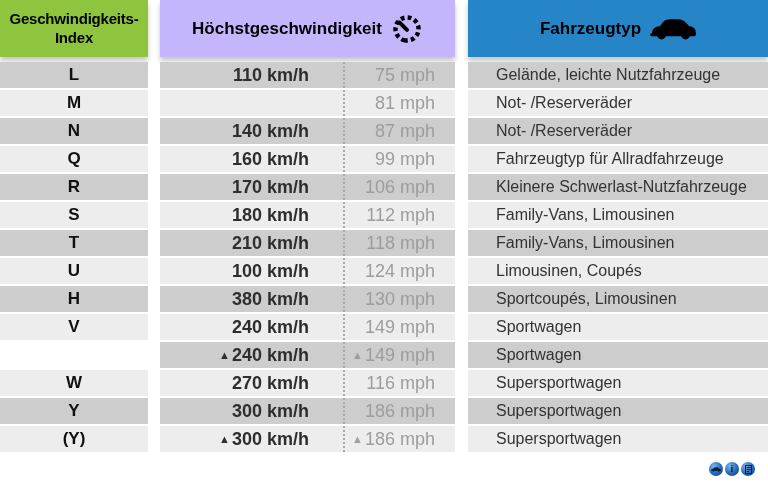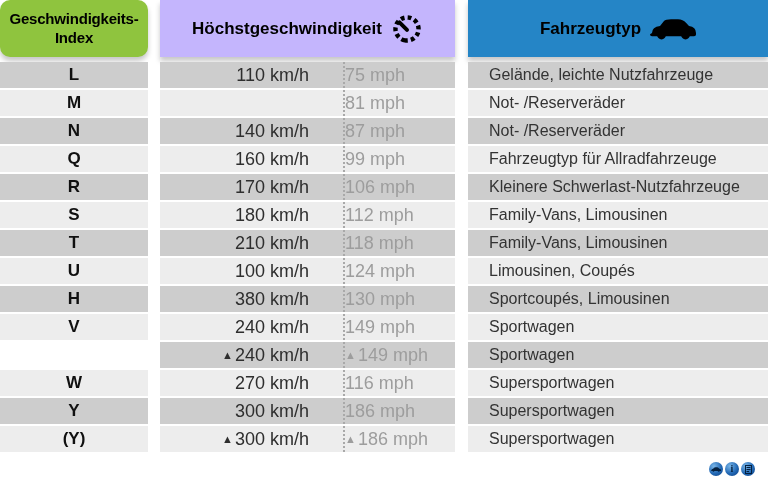--- a/index.html
+++ b/index.html
@@ -9,36 +9,36 @@
     font-family:"Liberation Sans","DejaVu Sans",sans-serif;
   }
   
   .header-block{
     position:absolute;top:0;height:57px;
     display:flex;align-items:center;justify-content:center;gap:9px;
     font-weight:700;color:#000;
     box-shadow:0 4px 5px rgba(0,0,0,0.22);
   }
   #h-index{left:0;width:148px;background:#8fc43e;flex-direction:column;gap:0;
-    font-size:15px;line-height:1.25;letter-spacing:-0.2px;text-align:center;border-radius:10px;}
+    font-size:15px;line-height:1.25;letter-spacing:-0.2px;text-align:center;}
   #h-speed{left:160px;width:295px;background:#c4b5fd;font-size:17px;}
   #h-vehicle{left:468px;width:300px;background:#2585c6;font-size:17px;text-align:right;}
   .hicon{flex:0 0 auto;display:flex;align-items:center;}
   
   #table-body{position:absolute;top:62px;left:0;width:768px;}
   .row{position:relative;height:26px;margin-bottom:2px;}
   .cell{position:absolute;top:0;height:26px;line-height:26px;}
   .c-index{left:0;width:148px;text-align:center;font-weight:700;font-size:17px;color:#101010;}
   .c-speed{left:160px;width:295px;}
   .c-kmh{position:absolute;left:0;top:0;width:183px;height:26px;line-height:26px;
-    text-align:right;padding-right:34px;box-sizing:border-box;font-size:18px;color:#2e2e2e;}
+    text-align:right;padding-right:34px;box-sizing:border-box;font-size:18px;color:#2e2e2e;font-weight:bold;}
   .c-mph{position:absolute;left:183px;top:0;width:112px;height:26px;line-height:26px;
-    padding-right:10px;box-sizing:border-box;font-size:18px;color:#9d9d9d;
+    text-align:right;padding-right:20px;box-sizing:border-box;font-size:18px;color:#9d9d9d;
     border-left:2px dotted #a9a9a9;}
-  .c-vehicle{left:468px;width:300px;padding-left:21px;box-sizing:border-box;font-size:16px;color:#333;}
+  .c-vehicle{left:468px;width:300px;padding-left:28px;box-sizing:border-box;font-size:16px;color:#333;}
   .row.dark .c-index,.row.dark .c-speed,.row.dark .c-vehicle{background:#cdcdcd;}
   .row.light .c-index,.row.light .c-speed,.row.light .c-vehicle{background:#ededed;}
   .marker{font-size:11px;vertical-align:2px;margin-right:2px;}
   .marker:empty{display:none;}
   
   #badges{position:absolute;left:709px;top:462px;display:flex;gap:2px;}
   .badge{width:14px;height:14px;border-radius:50%;
     background:radial-gradient(circle at 35% 30%,#7ab6e8 0%,#2268b4 55%,#0a3c80 100%);
     display:flex;align-items:center;justify-content:center;}
   .badge .i-glyph{font-family:"Liberation Serif","DejaVu Serif",serif;

